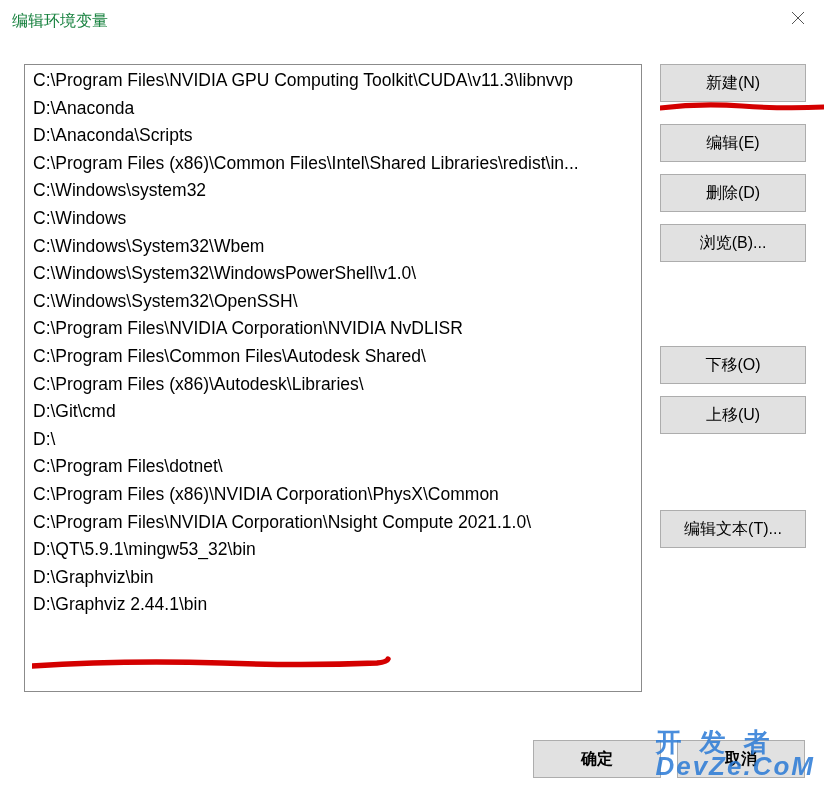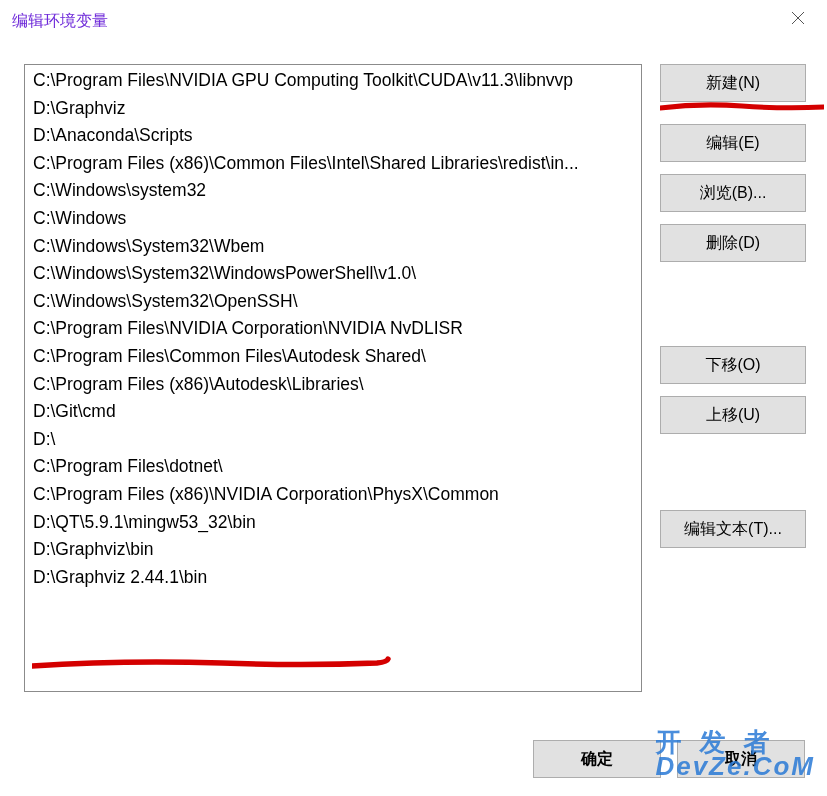--- a/index.html
+++ b/index.html
@@ -14,21 +14,21 @@
     overflow: hidden;
     position: relative;
   }
   .titlebar {
     height: 42px;
     display: flex;
     align-items: center;
     padding-left: 12px;
     background: #ffffff;
     position: relative;
-    color: #6d28d9;
+    color: #15803d;
     font-size: 16px;
   }
   .titlebar .close {
     position: absolute;
     right: 0;
     top: 0;
     width: 58px;
     height: 40px;
     display: flex;
     align-items: center;
@@ -145,47 +145,48 @@
         <line x1="13" y1="1" x2="1" y2="13"></line>
       </svg>
     </span>
   </div>
 </div>
 
 <div class="content">
   <div class="listbox">
     <div class="list-inner" id="list-inner">
         <div class="list-item">C:\Program Files\NVIDIA GPU Computing Toolkit\CUDA\v11.3\libnvvp</div>
-        <div class="list-item">D:\Graphviz</div>
+        <div class="list-item">D:\Anaconda</div>
         <div class="list-item">D:\Anaconda\Scripts</div>
         <div class="list-item">C:\Program Files (x86)\Common Files\Intel\Shared Libraries\redist\in...</div>
         <div class="list-item">C:\Windows\system32</div>
         <div class="list-item">C:\Windows</div>
         <div class="list-item">C:\Windows\System32\Wbem</div>
         <div class="list-item">C:\Windows\System32\WindowsPowerShell\v1.0\</div>
         <div class="list-item">C:\Windows\System32\OpenSSH\</div>
         <div class="list-item">C:\Program Files\NVIDIA Corporation\NVIDIA NvDLISR</div>
         <div class="list-item">C:\Program Files\Common Files\Autodesk Shared\</div>
         <div class="list-item">C:\Program Files (x86)\Autodesk\Libraries\</div>
         <div class="list-item">D:\Git\cmd</div>
         <div class="list-item">D:\</div>
         <div class="list-item">C:\Program Files\dotnet\</div>
         <div class="list-item">C:\Program Files (x86)\NVIDIA Corporation\PhysX\Common</div>
+        <div class="list-item">C:\Program Files\NVIDIA Corporation\Nsight Compute 2021.1.0\</div>
         <div class="list-item">D:\QT\5.9.1\mingw53_32\bin</div>
         <div class="list-item">D:\Graphviz\bin</div>
         <div class="list-item">D:\Graphviz 2.44.1\bin</div>
       </div>
   </div>
 
   <div class="buttons">
     <button class="btn">新建(N)</button>
     <div class="gap-small"></div>
     <button class="btn">编辑(E)</button>
+    <button class="btn">删除(D)</button>
     <button class="btn">浏览(B)...</button>
-    <button class="btn">删除(D)</button>
     <div class="gap-mid"></div>
     <button class="btn">下移(O)</button>
     <button class="btn">上移(U)</button>
     <div class="gap-mid2"></div>
     <button class="btn">编辑文本(T)...</button>
   </div>
 </div>
 
 <div class="bottom-bar">
   <button class="btn">确定</button>

